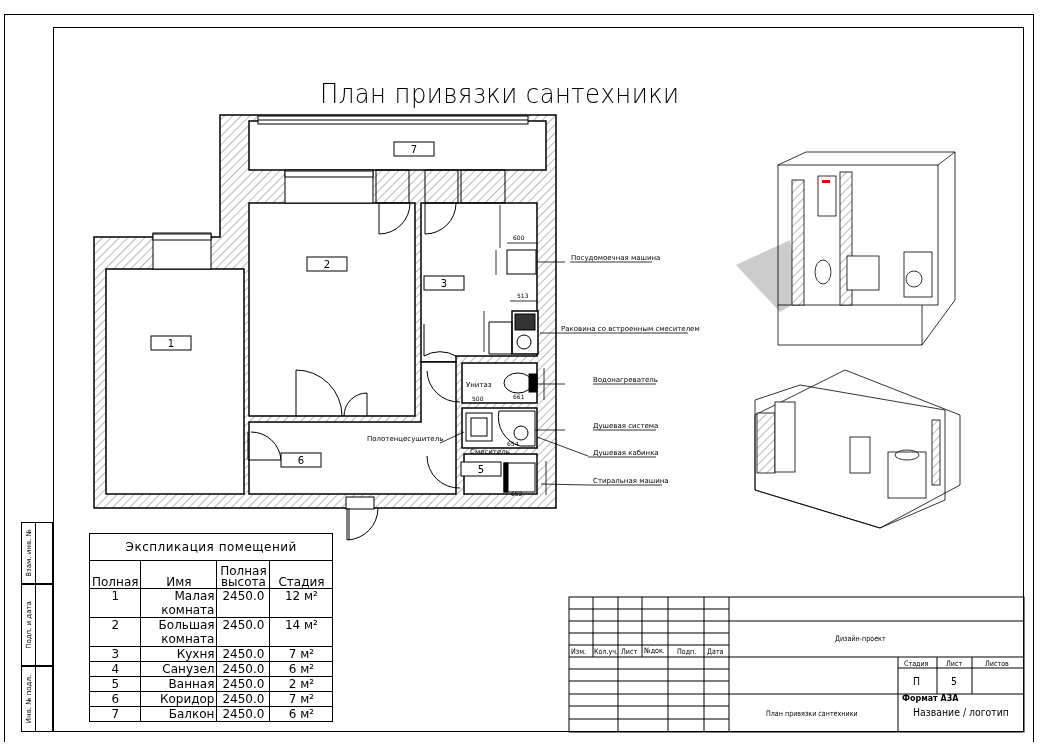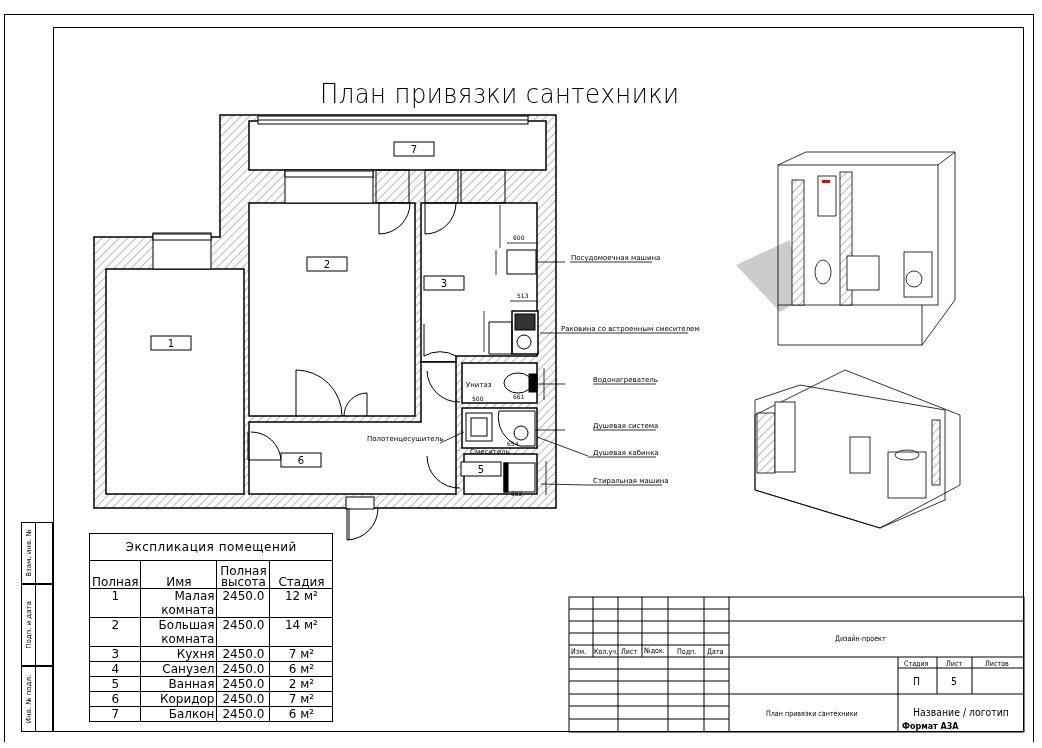--- a/index.html
+++ b/index.html
@@ -16,21 +16,21 @@
   .expl .hdr th { text-align:center; vertical-align:bottom; height:27px; line-height:11px; }
   .expl td.c { text-align:center; }
   .expl td.l { text-align:right; }
   
   .stamp { left:21px; top:522px; width:32px; height:210px; }
   .stamp .cell { position:absolute; left:0; width:32px; border:1px solid #000; box-sizing:border-box; }
   .stamp .lbl { position:absolute; left:0; width:14px; height:100%; border-right:1px solid #000; box-sizing:border-box; }
   .stamp .lbl span { position:absolute; left:50%; top:50%; transform:translate(-50%,-50%) rotate(-90deg); white-space:nowrap; font-size:7px; }
   
   .tb-text { position:absolute; font-size:7.5px; white-space:nowrap; transform:scaleX(0.85); transform-origin:left top; }
-  .format { left:902px; top:722px; font-size:8px; font-weight:bold; }
+  .format { left:902px; top:694px; font-size:8px; font-weight:bold; }
 </style>
 </head>
 <body>
 
 <div class="abs frame-outer"></div>
 <div class="abs frame-inner"></div>
 
 <div class="abs title">План привязки сантехники</div>
 
 <svg class="abs" style="left:0;top:0" width="1042" height="748">

